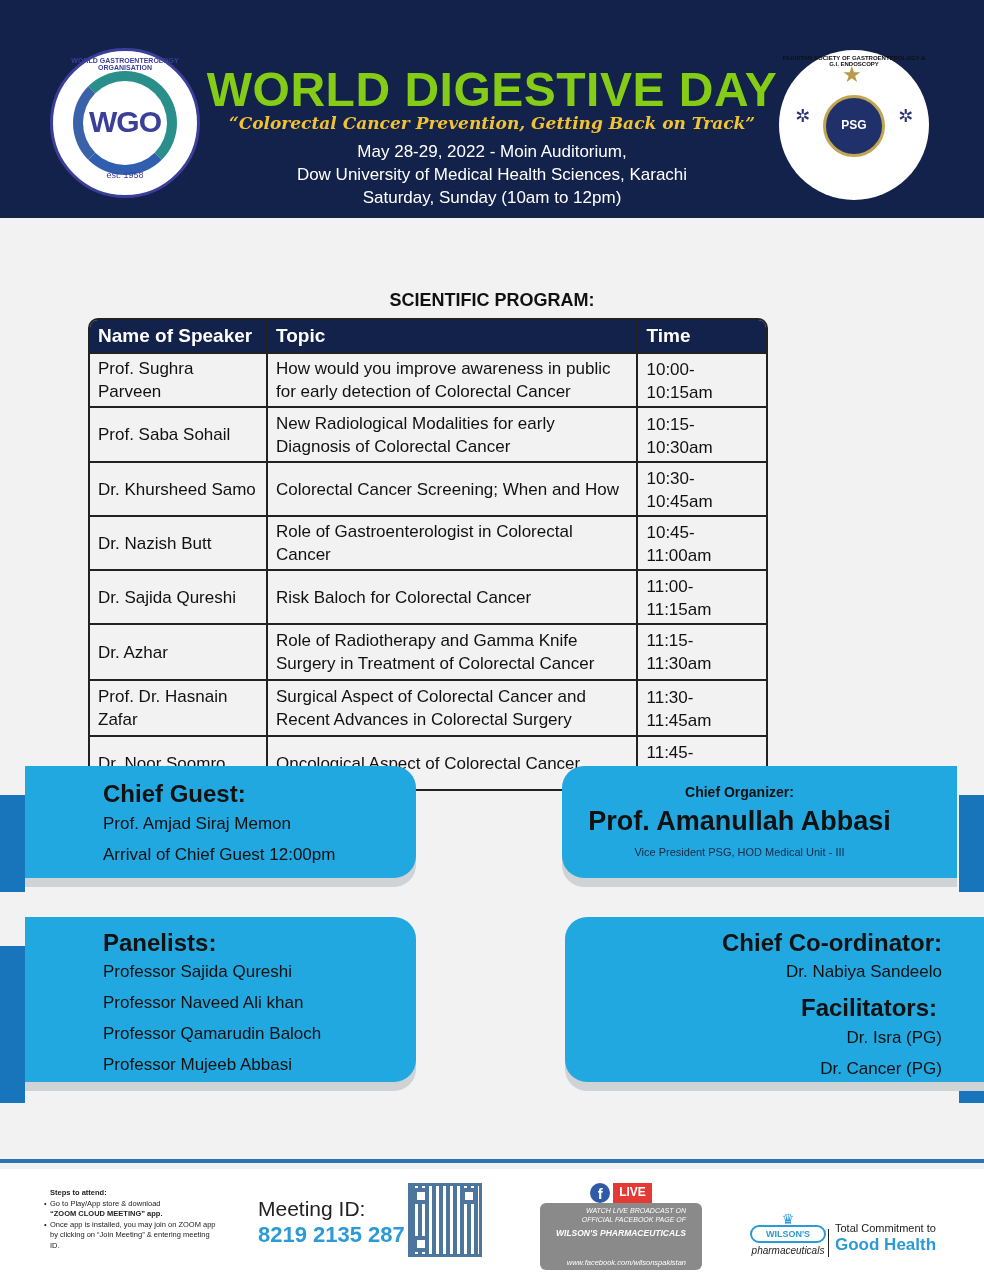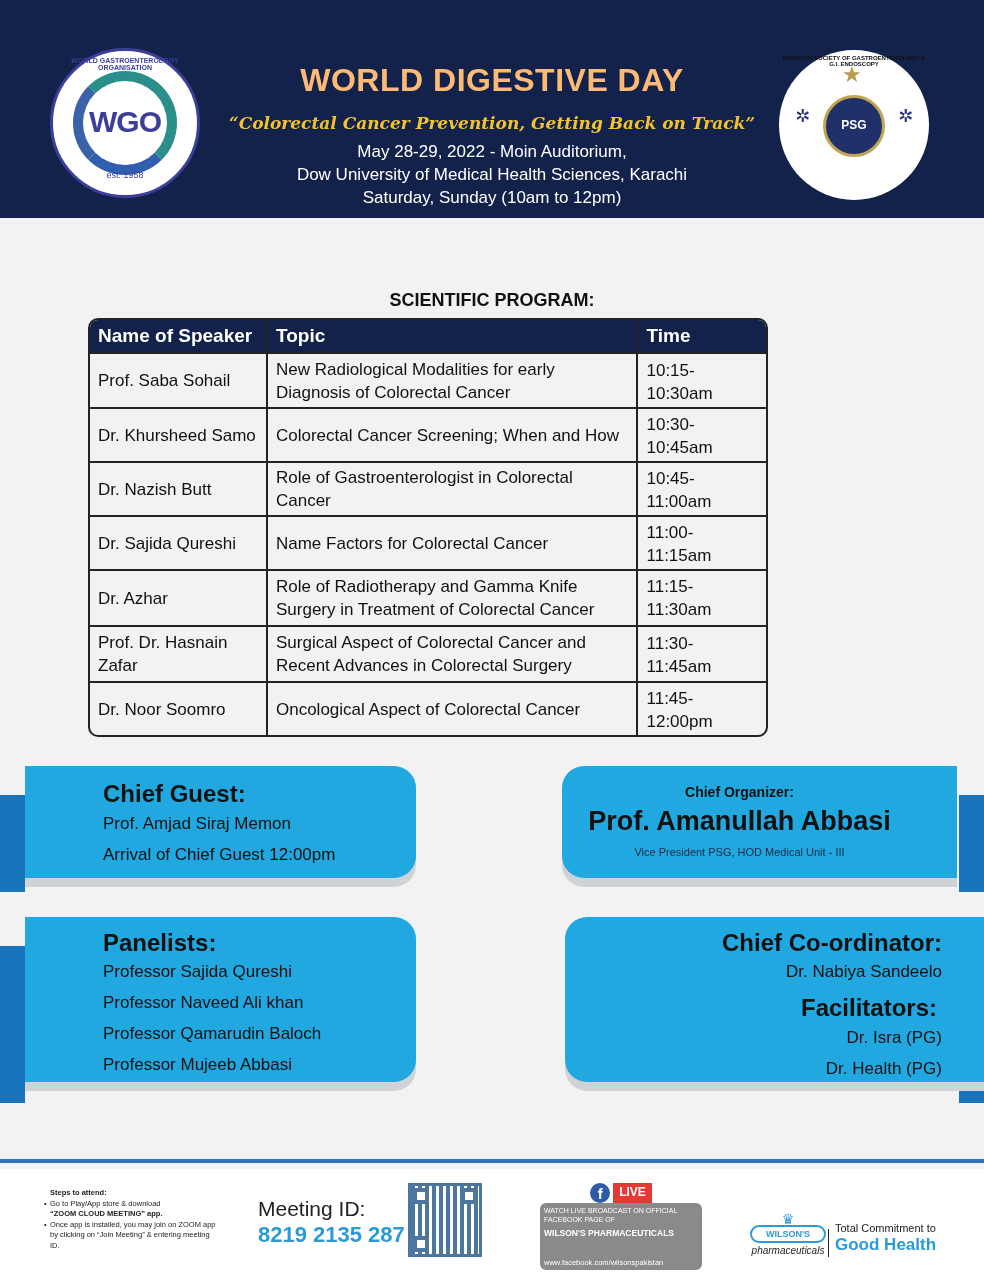--- a/index.html
+++ b/index.html
@@ -15,21 +15,21 @@
   .wgo-logo .arc { position: absolute; left: 0; right: 0; top: 6px; text-align: center; font-size: 7px; font-weight: bold; color: #3b3f9a; }
 
   .psg-logo { position: absolute; left: 779px; top: 50px; width: 150px; height: 150px; border-radius: 50%; background: #fff; }
   .psg-logo .inner { position: absolute; left: 44px; top: 45px; width: 62px; height: 62px; border-radius: 50%; background: #20306a; border: 3px solid #c2a552; }
   .psg-logo .abbr { position: absolute; left: 0; right: 0; top: 20px; text-align: center; color: #fff; font-size: 12px; font-weight: bold; }
   .psg-logo .star { position: absolute; left: 63px; top: 14px; font-size: 22px; color: #b79a4a; line-height: 1; }
   .psg-logo .arc { position: absolute; left: 0; right: 0; top: 5px; text-align: center; font-size: 6px; font-weight: bold; color: #111; }
   .psg-logo .wreath-l, .psg-logo .wreath-r { position: absolute; top: 55px; font-size: 18px; color: #2a3273; }
   .psg-logo .wreath-l { left: 16px; } .psg-logo .wreath-r { right: 16px; }
 
-  .title { position: absolute; left: 200px; width: 584px; top: 62px; text-align: center; color: #fdba74; font-weight: bold; font-size: 32px; letter-spacing: 0.5px; }
+  .title { position: absolute; left: 200px; width: 584px; top: 62px; text-align: center; color: #84cc16; font-weight: bold; font-size: 48px; letter-spacing: 0.5px; }
   .tagline { position: absolute; left: 200px; width: 584px; top: 113px; text-align: center; color: #f2c230; font-style: italic; font-weight: bold; font-size: 17px; font-family: "DejaVu Serif", serif; }
   .subline { position: absolute; left: 200px; width: 584px; text-align: center; color: #fff; font-size: 17px; }
   .sub1 { top: 142px; } .sub2 { top: 165px; } .sub3 { top: 188px; }
 
   
   .program-title { position: absolute; left: 0; width: 984px; top: 290px; text-align: center; font-weight: bold; font-size: 18px; color: #111; }
   .table-wrap { position: absolute; left: 88px; top: 318px; width: 680px; border: 2px solid #222; border-radius: 10px; overflow: hidden; background: #f2f2f2; }
   table { width: 100%; border-collapse: collapse; font-size: 17px; }
   th { background: #13224a; color: #fff; text-align: left; font-weight: bold; font-size: 19px; padding: 4px 8px; height: 33px; }
   td { border-top: 2px solid #222; padding: 2px 8px; vertical-align: middle; line-height: 23px; color: #111; }
@@ -73,21 +73,21 @@
   .meeting-id { position: absolute; left: 258px; top: 53px; font-size: 22px; font-weight: bold; color: #2b9ad6; font-family: "Liberation Sans Narrow", "Liberation Sans", sans-serif; }
   .qr { position: absolute; left: 408px; top: 14px; width: 74px; height: 74px; background:
       repeating-linear-gradient(90deg, #2d5f8c 0 4px, #fff 4px 7px),
       #fff; opacity: 0.85; border: 3px solid #2d5f8c; }
   .qr .corner { position: absolute; width: 16px; height: 16px; border: 4px solid #2d5f8c; background: #fff; }
 
   .fb { position: absolute; left: 540px; top: 14px; width: 162px; }
   .fb-top { display: flex; justify-content: center; gap: 3px; }
   .fb-icon { width: 20px; height: 20px; border-radius: 50%; background: #2f5aa8; color: #fff; font-weight: bold; font-size: 15px; text-align: center; line-height: 22px; }
   .live { background: #e53935; color: #fff; font-weight: bold; font-size: 12px; padding: 2px 6px; }
-  .fb-box { background: #8a8a8a; border-radius: 6px; color: #fff; text-align: left; margin-top: 0; padding: 3px 4px; }
+  .fb-box { background: #8a8a8a; border-radius: 6px; color: #fff; text-align: right; margin-top: 0; padding: 3px 16px; font-style: italic; }
   .fb-box .t1 { font-size: 7px; line-height: 9px; }
   .fb-box .t2 { font-size: 8.5px; font-weight: bold; margin-top: 4px; }
   .fb-box .t3 { font-size: 7.5px; margin-top: 20px; }
 
   .wilson { position: absolute; left: 750px; top: 44px; width: 76px; text-align: center; }
   .wilson .crown { color: #2b9ad6; font-size: 14px; line-height: 12px; }
   .wilson .badge { border: 2px solid #2b9ad6; border-radius: 14px; color: #2b9ad6; font-weight: bold; font-size: 9px; padding: 2px 0; }
   .wilson .ph { font-size: 10px; font-style: italic; color: #222; margin-top: 2px; }
   .vsep { position: absolute; left: 828px; top: 60px; width: 1px; height: 28px; background: #222; }
   .tc1 { position: absolute; left: 835px; top: 53px; font-size: 11px; color: #222; }
@@ -125,38 +125,43 @@
 <div class="table-wrap">
   <table>
     <thead>
       <tr>
         <th class="c1">Name of Speaker</th>
         <th class="c2">Topic</th>
         <th class="c3">Time</th>
       </tr>
     </thead>
     <tbody>
+      <tr style="height:54px">
+        <td>Prof. Sughra Parveen</td>
+        <td>How would you improve awareness in public for early detection of Colorectal Cancer</td>
+        <td class="time">10:00-10:15am</td>
+      </tr>
       <tr style="height:55px">
         <td>Prof. Saba Sohail</td>
         <td>New Radiological Modalities  for early Diagnosis of Colorectal Cancer</td>
         <td class="time mid">10:15-10:30am</td>
       </tr>
       <tr style="height:31px">
         <td>Dr. Khursheed Samo</td>
         <td>Colorectal Cancer Screening; When and How</td>
         <td class="time mid">10:30-10:45am</td>
       </tr>
       <tr style="height:32px">
         <td>Dr. Nazish Butt</td>
         <td>Role of Gastroenterologist in Colorectal Cancer</td>
         <td class="time mid">10:45-11:00am</td>
       </tr>
       <tr style="height:31px">
         <td>Dr. Sajida Qureshi</td>
-        <td>Name Factors for Colorectal Cancer</td>
+        <td>Risk Baloch for Colorectal Cancer</td>
         <td class="time mid">11:00-11:15am</td>
       </tr>
       <tr style="height:56px">
         <td>Dr. Azhar</td>
         <td>Role of Radiotherapy and Gamma Knife Surgery in Treatment of Colorectal Cancer</td>
         <td class="time">11:15-11:30am</td>
       </tr>
       <tr style="height:56px">
         <td>Prof. Dr. Hasnain Zafar</td>
         <td>Surgical Aspect of Colorectal Cancer and Recent Advances in Colorectal Surgery</td>
@@ -194,21 +199,21 @@
   <div class="line p" style="top:76px">Professor Naveed Ali khan</div>
   <div class="line p" style="top:107px">Professor Qamarudin Baloch</div>
   <div class="line p" style="top:138px">Professor Mujeeb Abbasi</div>
 </div>
 
 <div class="card card-right cc">
   <div class="head r" style="top:12px">Chief Co-ordinator:</div>
   <div class="line r" style="top:45px">Dr. Nabiya Sandeelo</div>
   <div class="head r" style="top:77px; right:47px">Facilitators:</div>
   <div class="line r" style="top:111px">Dr. Isra (PG)</div>
-  <div class="line r" style="top:142px">Dr. Health (PG)</div>
+  <div class="line r" style="top:142px">Dr. Cancer (PG)</div>
 </div>
 
 <div class="footer-line"></div>
 <div class="footer">
   <div class="steps">
     <div class="sh">Steps to attend:</div>
     <div class="bul">
       <span class="dot">•</span>
       <span><span>Go to Play/App store &amp; download</span><br><b>“ZOOM CLOUD MEETING” app.</b></span>
     </div>

